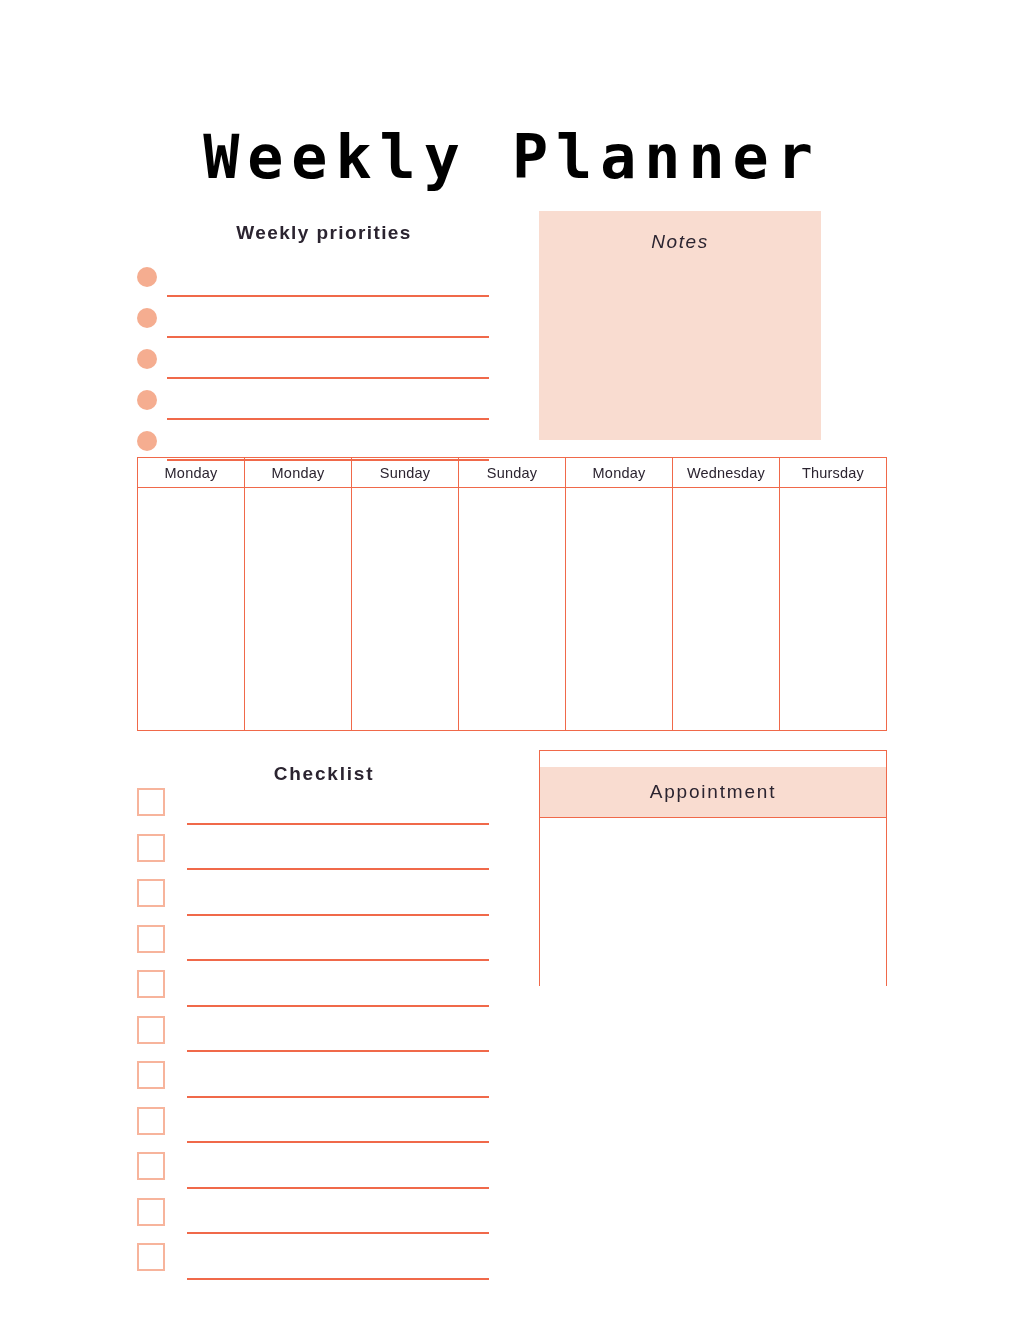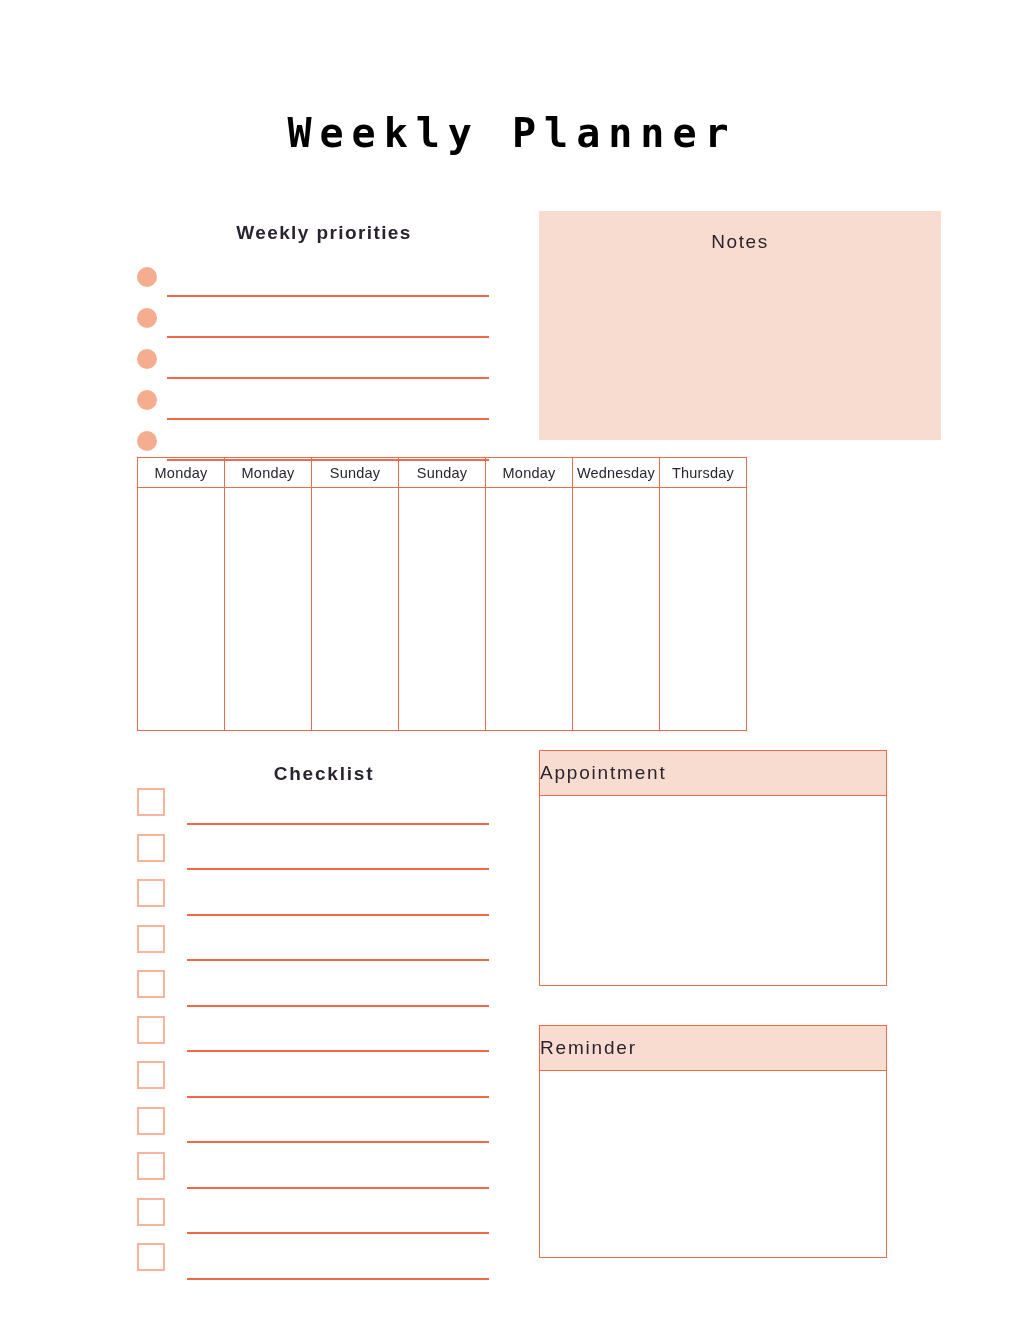--- a/index.html
+++ b/index.html
@@ -24,21 +24,21 @@
 
   
   .title {
     position: absolute;
     left: 0;
     right: 0;
     top: 84px;
     text-align: center;
     font-family: "DejaVu Sans Mono", "Liberation Mono", monospace;
     font-weight: 700;
-    font-size: 40px;
+    font-size: 60px;
     letter-spacing: 8px;
     color: #000000;
     line-height: 1.1;
     white-space: nowrap;
   }
 
   
   .priorities {
     position: absolute;
     left: 137px;
@@ -73,40 +73,41 @@
     bottom: 8px;
     height: 0;
     border-bottom: 2.5px solid #f0694a;
   }
 
   
   .notes {
     position: absolute;
     left: 539px;
     top: 211px;
-    width: 402px;
+    width: 282px;
     height: 229px;
     background: #f9dcd0;
+    font-style: italic;
   }
   .notes-heading {
     margin: 0;
     padding-top: 20px;
     text-align: center;
     font-size: 19px;
     letter-spacing: 1.6px;
     color: #2b2430;
     font-weight: 400;
   }
 
   
   .week-table {
     position: absolute;
     left: 137px;
     top: 457px;
-    width: 610px;
+    width: 750px;
     height: 274px;
     border: 1.6px solid #f0694a;
     box-sizing: border-box;
     display: flex;
     flex-direction: column;
   }
   .week-head {
     display: flex;
     height: 29px;
     border-bottom: 1.6px solid #f0694a;
@@ -184,26 +185,28 @@
     position: absolute;
     left: 539px;
     width: 348px;
     box-sizing: border-box;
     border: 1.6px solid #f0694a;
     background: #ffffff;
   }
   .panel-appointment { top: 750px; height: 236px; }
   .panel-reminder    { top: 1025px; height: 233px; }
   .panel-head {
-    height: 45px;
+    height: 51px;
     background: #f9dcd0;
     border-bottom: 1.6px solid #f0694a;
     display: flex;
     align-items: center;
-    box-sizing: border-box;
+    justify-content: center;
+    box-sizing: border-box;
+    margin-top: 16px;
   }
   .panel-head-text {
     font-size: 19px;
     letter-spacing: 1.8px;
     color: #2b2430;
   }
   .panel-body {
     height: calc(100% - 51px);
     background: #ffffff;
   }
@@ -316,20 +319,14 @@
       </div>
   </section>
 
   <section class="panel panel-appointment">
     <div class="panel-head">
       <span class="panel-head-text">Appointment</span>
     </div>
     <div class="panel-body"></div>
   </section>
 
-  <section class="panel panel-reminder">
-    <div class="panel-head">
-      <span class="panel-head-text">Reminder</span>
-    </div>
-    <div class="panel-body"></div>
-  </section>
 
 </div>
 
 </body></html>

